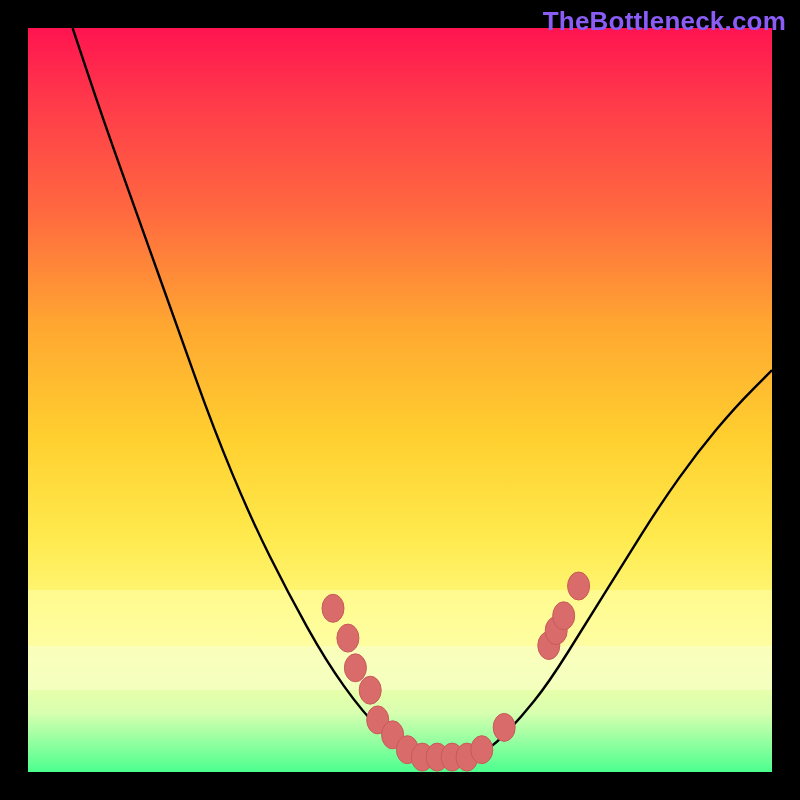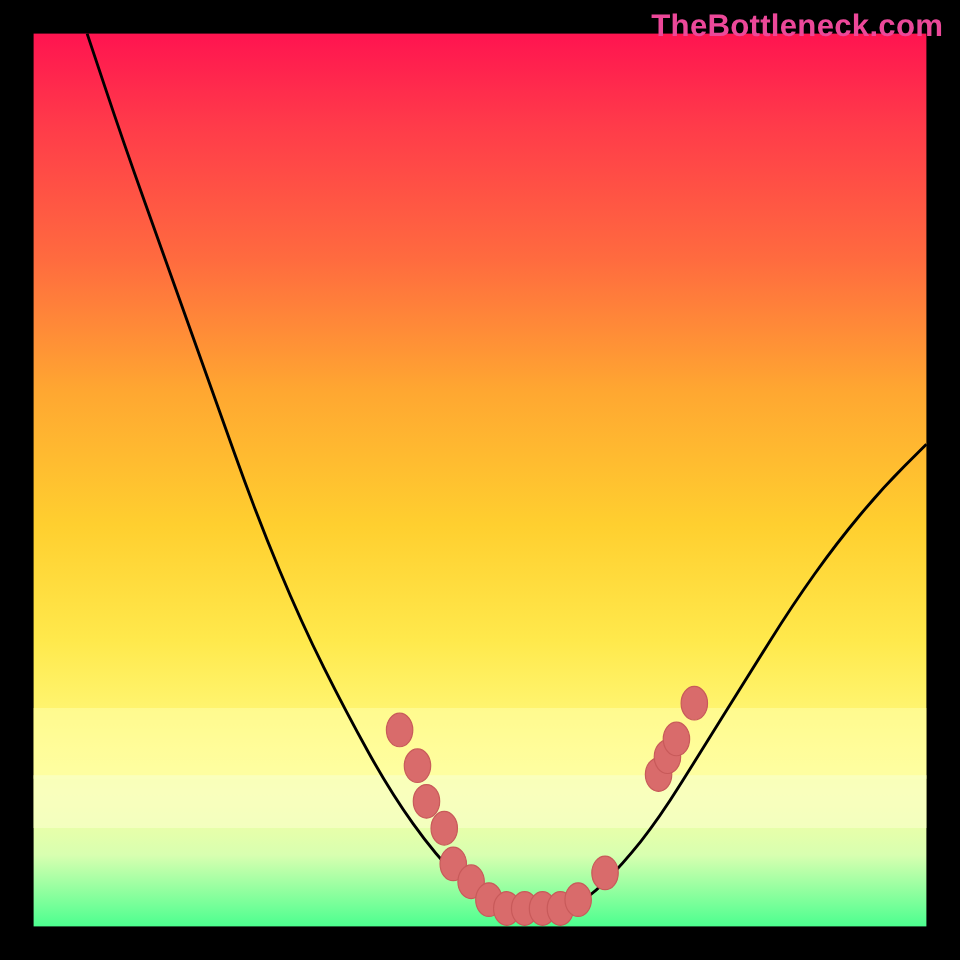--- a/index.html
+++ b/index.html
@@ -47,21 +47,21 @@
   }
   .band1 { top: 75.5%; height: 8%;  background: rgba(255,255,170,0.55); }
   .band2 { top: 83%;   height: 6%;  background: rgba(248,255,200,0.7); }
   .watermark {
     position: absolute;
     top: 6px;
     right: 14px;
     font-family: Arial, Helvetica, sans-serif;
     font-size: 26px;
     font-weight: 600;
-    color: #ec4899;
+    color: #8b5cf6;
     letter-spacing: 0.2px;
     user-select: none;
   }
   svg.curve {
     position: absolute;
     left: 0;
     top: 0;
     width: 744px;
     height: 744px;
     overflow: visible;

